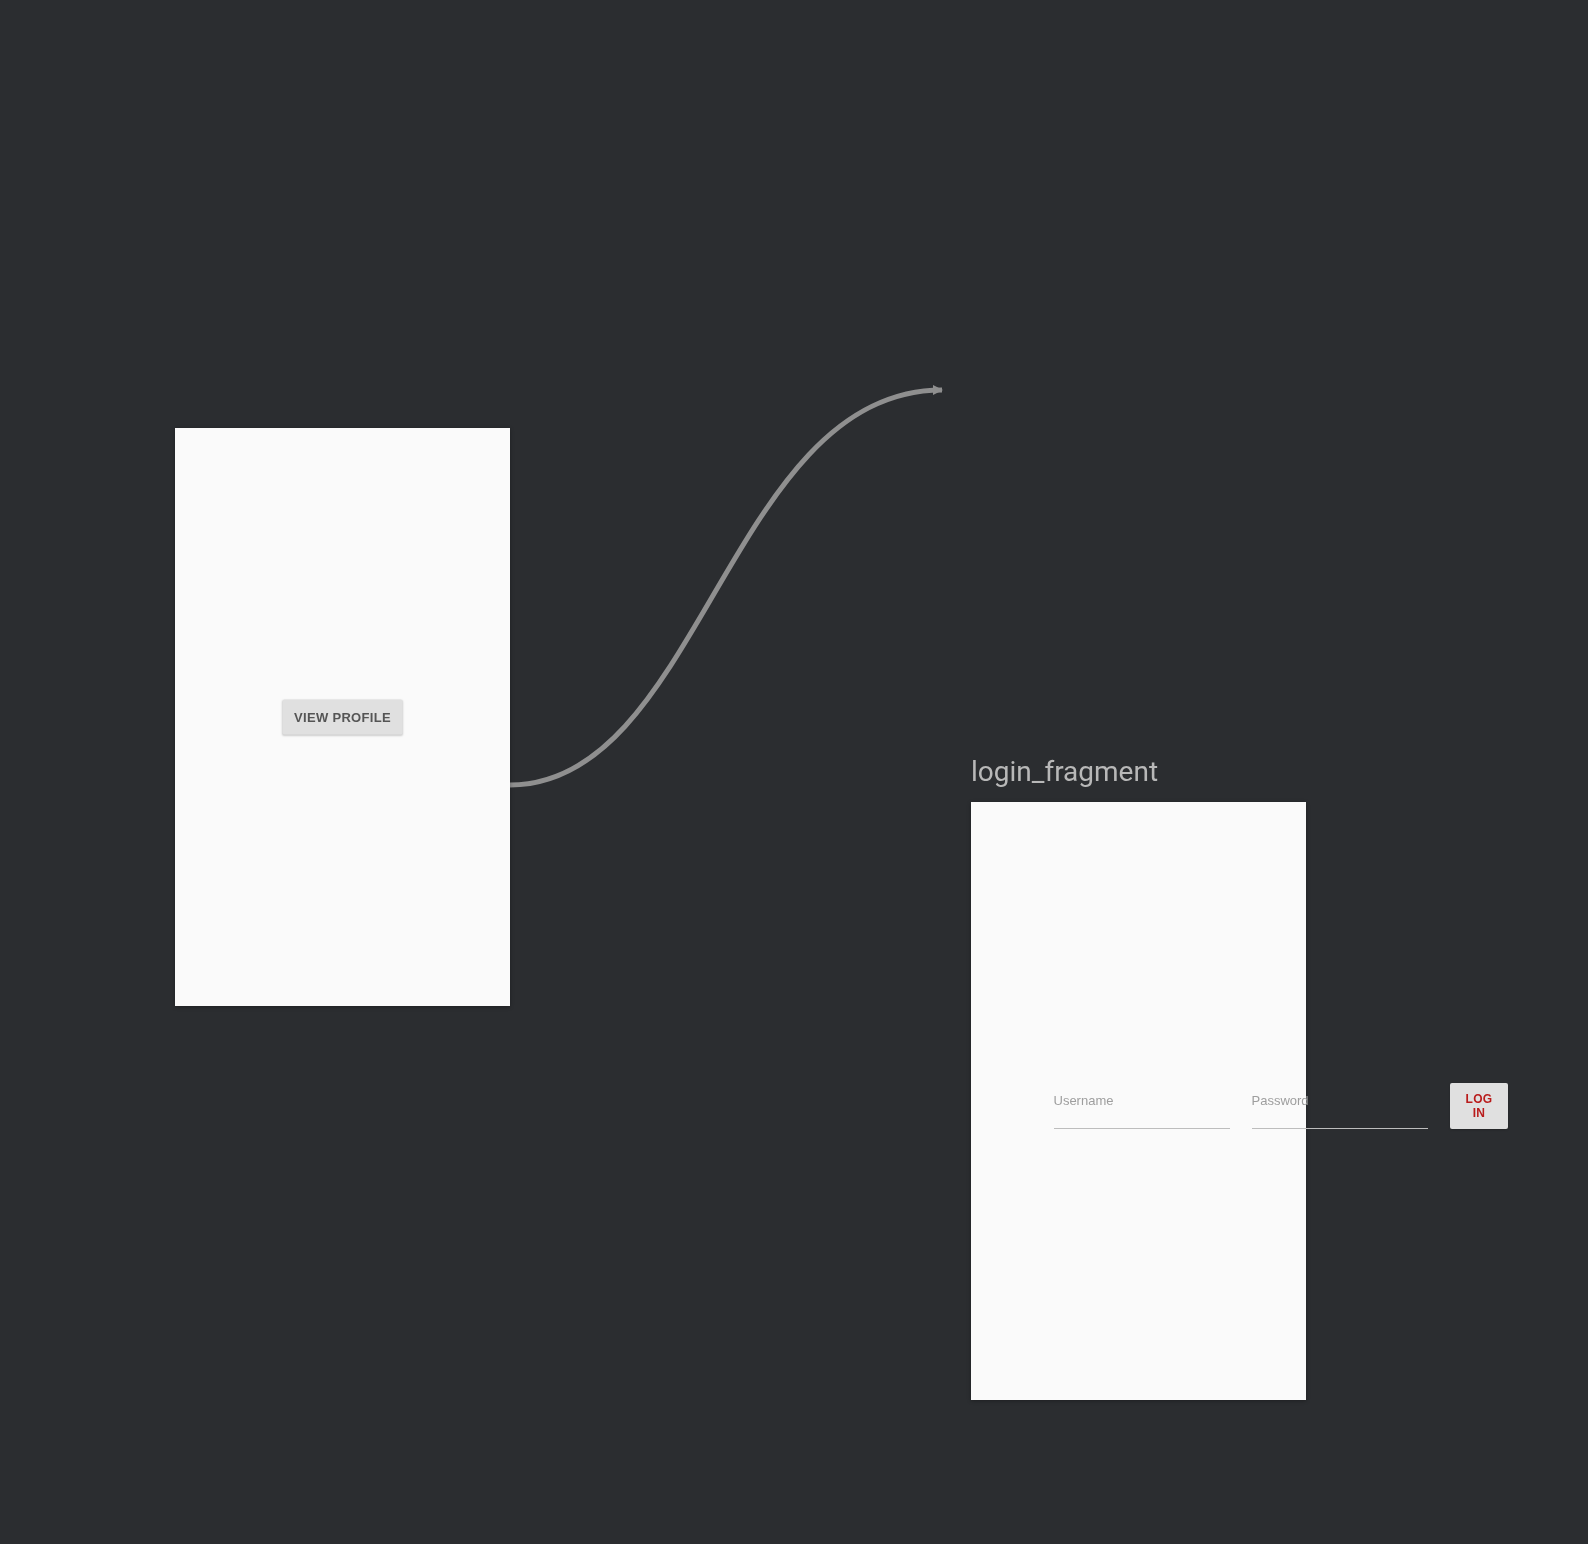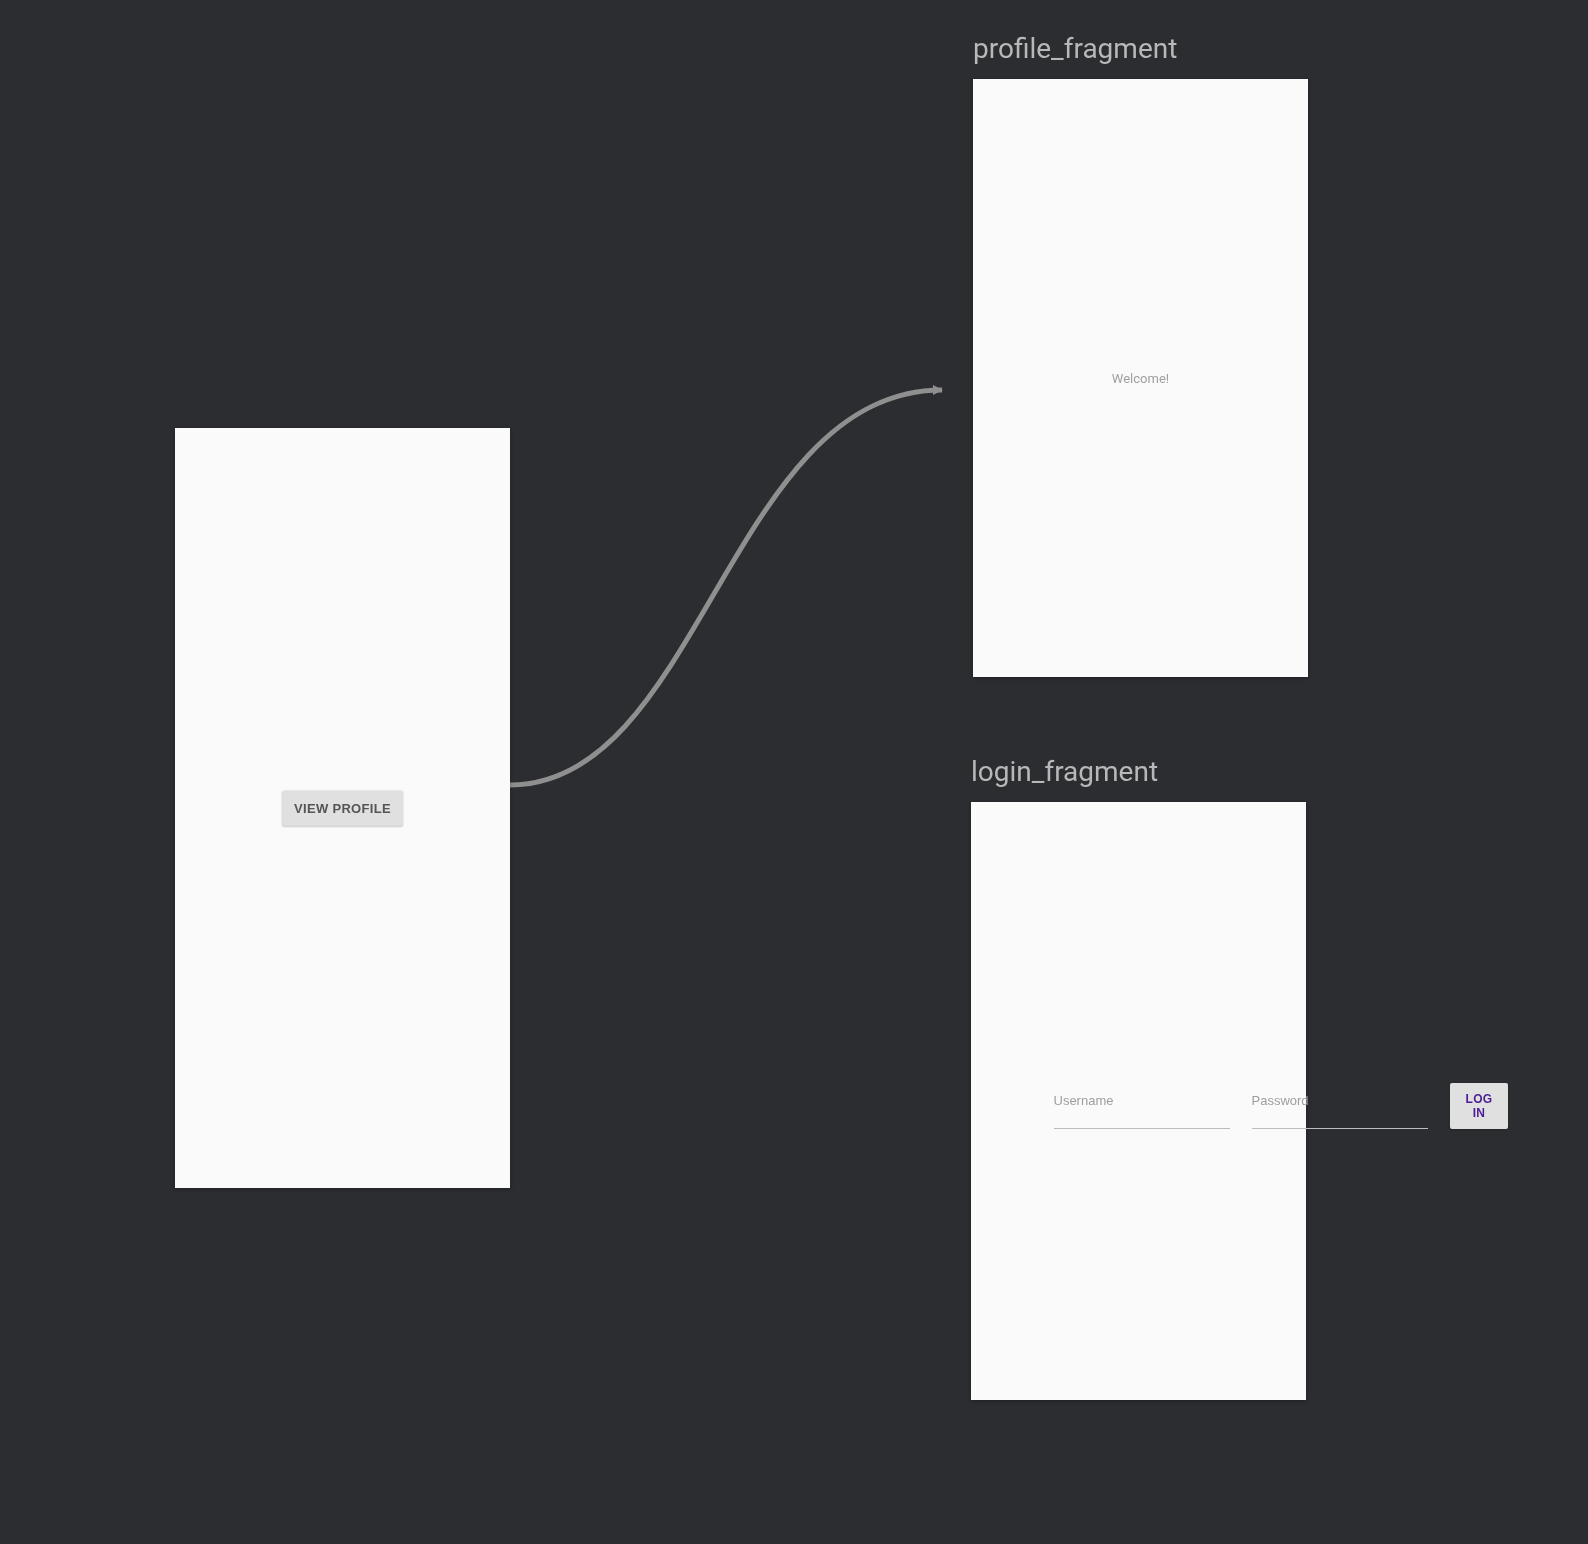--- a/index.html
+++ b/index.html
@@ -32,21 +32,21 @@
     gap: 8px;
   }
   .fragment-screen {
     background: #fafafa;
     position: relative;
     box-shadow: 0 1px 4px rgba(0,0,0,0.3);
   }
 
   
   #main-frag { left: 175px; top: 428px; }
-  #main-frag .fragment-screen { width: 335px; height: 760px; }
+  #main-frag .fragment-screen { width: 335px; height: 578px; }
   .home-icon svg { width: 22px; height: 22px; fill: #9a9a9a; display:block; margin-top:-2px;}
   .view-profile-btn {
     position: absolute;
     left: 50%;
     top: 50%;
     transform: translate(-50%, -50%);
     background: #e0e0e0;
     border: none;
     border-radius: 2px;
     padding: 10px 12px;
@@ -96,21 +96,21 @@
   .login-btn {
     align-self: center;
     margin-top: 10px;
     background: #e0e0e0;
     border: none;
     border-radius: 2px;
     padding: 9px 16px;
     font-size: 12px;
     font-weight: 600;
     letter-spacing: 0.3px;
-    color: #4c1d95;
+    color: #b91c1c;
     box-shadow: 0 1px 2px rgba(0,0,0,0.18);
     cursor: pointer;
   }
 
   
   .arrow-svg {
     position: absolute;
     left: 0;
     top: 0;
     width: 1588px;
@@ -131,28 +131,20 @@
     </defs>
     <path d="M 510 785 C 700 785, 730 390, 942 390" stroke="#8f8f8f" stroke-width="5" fill="none" marker-end="url(#arrowhead)"></path>
   </svg>
 
   <div id="main-frag" class="fragment-block">
     <div class="fragment-screen">
       <button class="view-profile-btn">VIEW PROFILE</button>
     </div>
   </div>
 
-  <div id="profile-frag" class="fragment-block">
-    <div class="fragment-title">
-      <span>profile_fragment</span>
-    </div>
-    <div class="fragment-screen">
-      <div class="welcome-text">Welcome!</div>
-    </div>
-  </div>
 
   <div id="login-frag" class="fragment-block">
     <div class="fragment-title">
       <span>login_fragment</span>
     </div>
     <div class="fragment-screen">
       <div class="login-form">
         <input class="text-input" type="text" placeholder="Username" style="">
         <input class="text-input" type="password" placeholder="Password" style="">
         <button class="login-btn">LOG IN</button>

